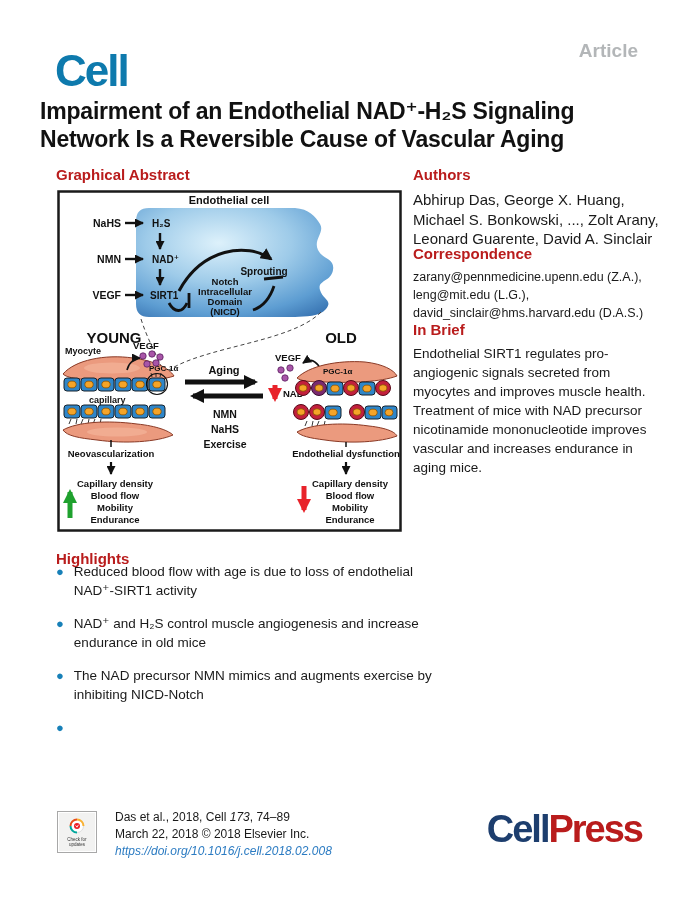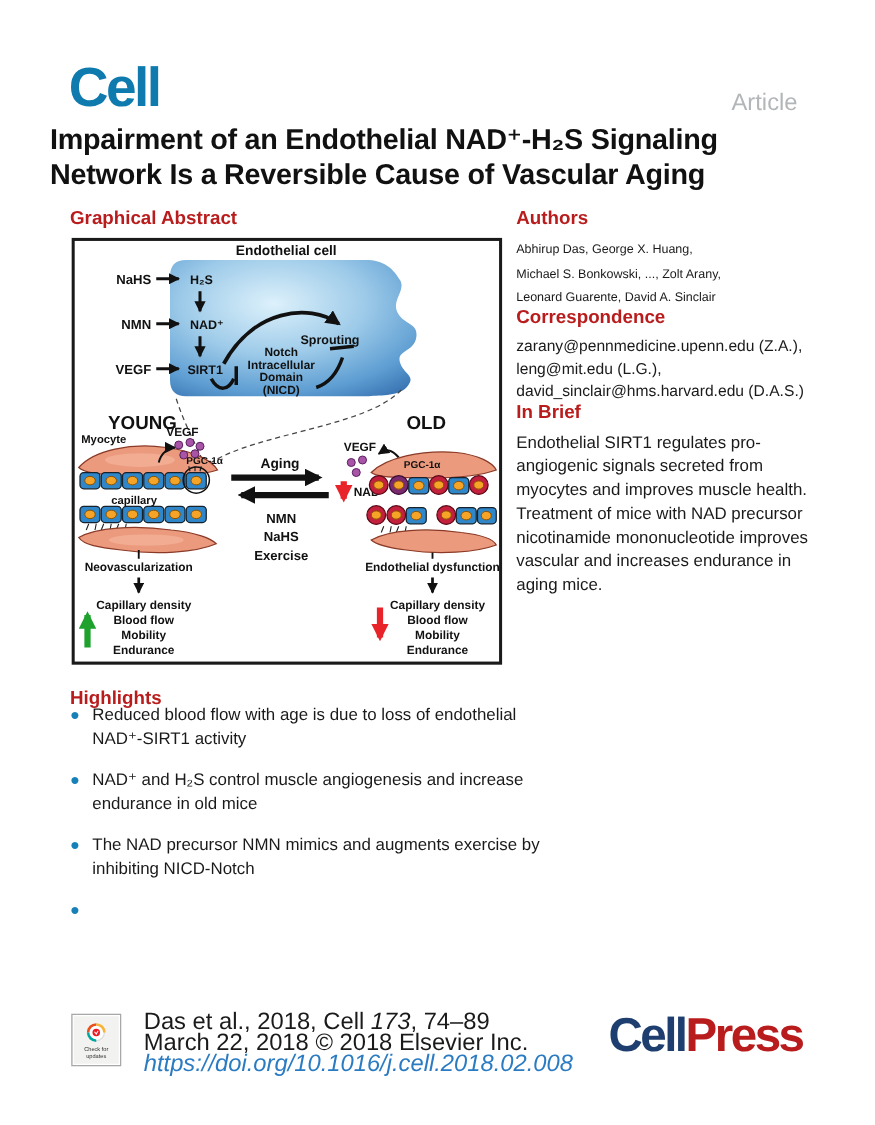--- a/index.html
+++ b/index.html
@@ -1,47 +1,47 @@
 <!DOCTYPE html>
 <html><head>
 <meta charset="utf-8">
 <style>
   html,body{margin:0;padding:0;}
   body{
     width:700px;height:900px;background:#ffffff;position:relative;overflow:hidden;
     font-family:"Liberation Sans","DejaVu Sans",sans-serif;color:#1a1a1a;
   }
   .abs{position:absolute;}
-  #article-label{right:62px;top:40px;font-size:19px;font-weight:normal;color:#b3b6b8;margin-top:32px;}
+  #article-label{right:62px;top:40px;font-size:19px;font-weight:bold;color:#b3b6b8;}
   #cell-logo{left:55px;top:46px;font-size:44px;font-weight:bold;color:#0e7aad;letter-spacing:-2px;}
   #paper-title{left:40px;top:97px;width:610px;font-size:23px;font-weight:bold;line-height:28px;letter-spacing:-0.2px;color:#111;}
   .blue-heading{font-size:15px;font-weight:bold;color:#b91c1c;}
   #ga-heading{left:56px;top:166px;}
   #figure-wrap{left:57px;top:190px;width:345px;height:342px;}
   svg text{font-family:"Liberation Sans","DejaVu Sans",sans-serif;font-weight:bold;fill:#111;}
 
   
   #authors-heading{left:413px;top:166px;}
-  #authors-names{left:413px;top:190px;width:260px;font-size:10px;line-height:19.5px;}
+  #authors-names{left:413px;top:190px;width:260px;font-size:15px;line-height:19.5px;}
   #corr-heading{left:413px;top:245px;}
   #corr-emails{left:413px;top:268px;width:270px;font-size:12.5px;line-height:18px;}
   #inbrief-heading{left:413px;top:321px;}
   #inbrief-text{left:413px;top:344px;width:265px;font-size:13.5px;line-height:19px;}
 
   
   #hl-heading{left:56px;top:538px;margin-top:12px;}
   #hl-list{left:56px;top:562px;width:385px;}
   .hl-item{display:flex;margin-bottom:14px;font-size:13.5px;line-height:19px;}
   .hl-bullet{color:#1780b8;font-size:13px;margin-right:10px;line-height:19px;}
 
   
   #badge{left:57px;top:811px;width:38px;height:40px;background:#f2f2f1;border:1px solid #a8a8a8;
          box-shadow:inset 0 0 0 1px #ffffff;display:flex;flex-direction:column;align-items:center;justify-content:center;}
   #badge-label{font-size:4.5px;line-height:5px;text-align:center;color:#333;width:26px;margin-top:1px;}
-  #citation{left:115px;top:809px;font-size:19px;line-height:17px;}
+  #citation{left:115px;top:809px;font-size:12px;line-height:17px;}
   #doi-link{color:#2b7bc2;text-decoration:none;cursor:pointer;font-style:italic;}
   #cellpress-logo{right:58px;top:808px;font-size:38px;font-weight:bold;letter-spacing:-2px;}
   #cellpress-dark{color:#1d3e6e;}
   #cellpress-light{color:#b91c1c;}
   .vol-italic{font-style:italic;}
 </style>
 </head>
 <body>
 
 <div class="abs" id="article-label">Article</div>

